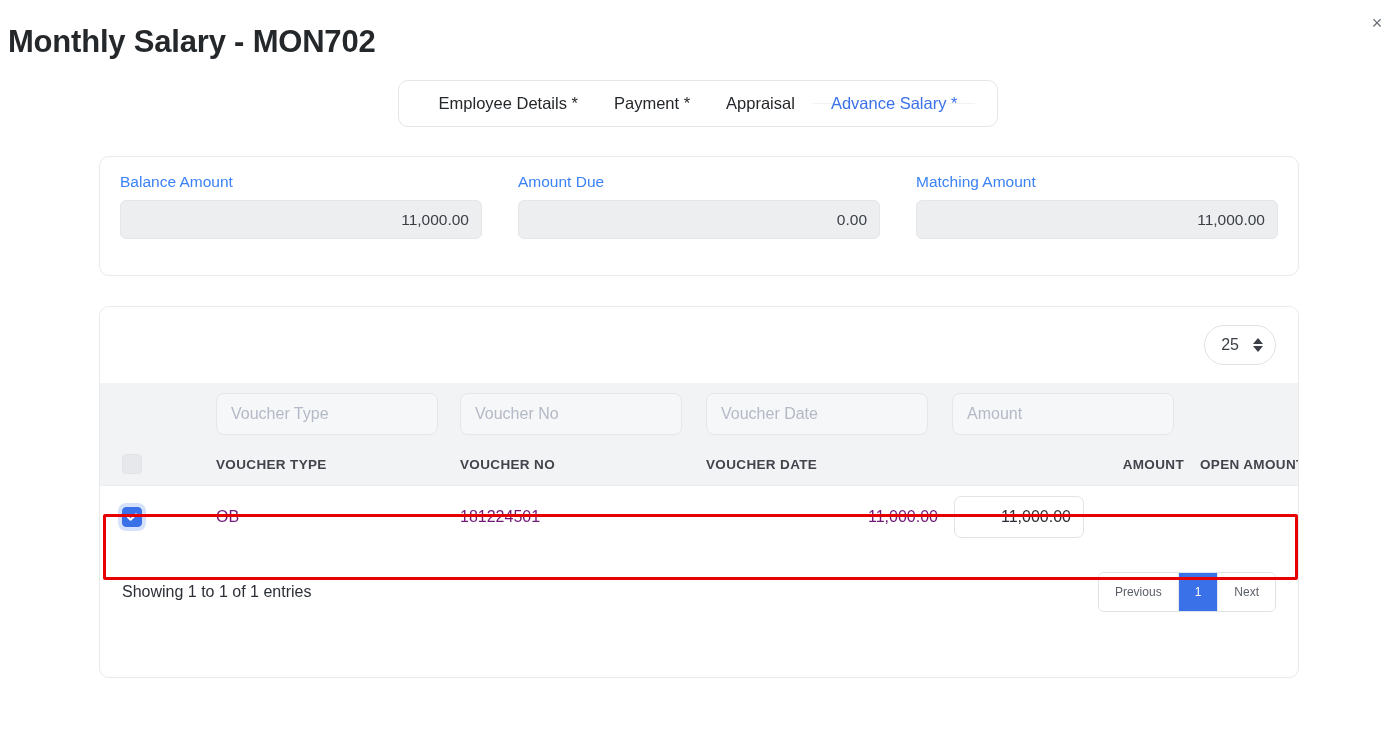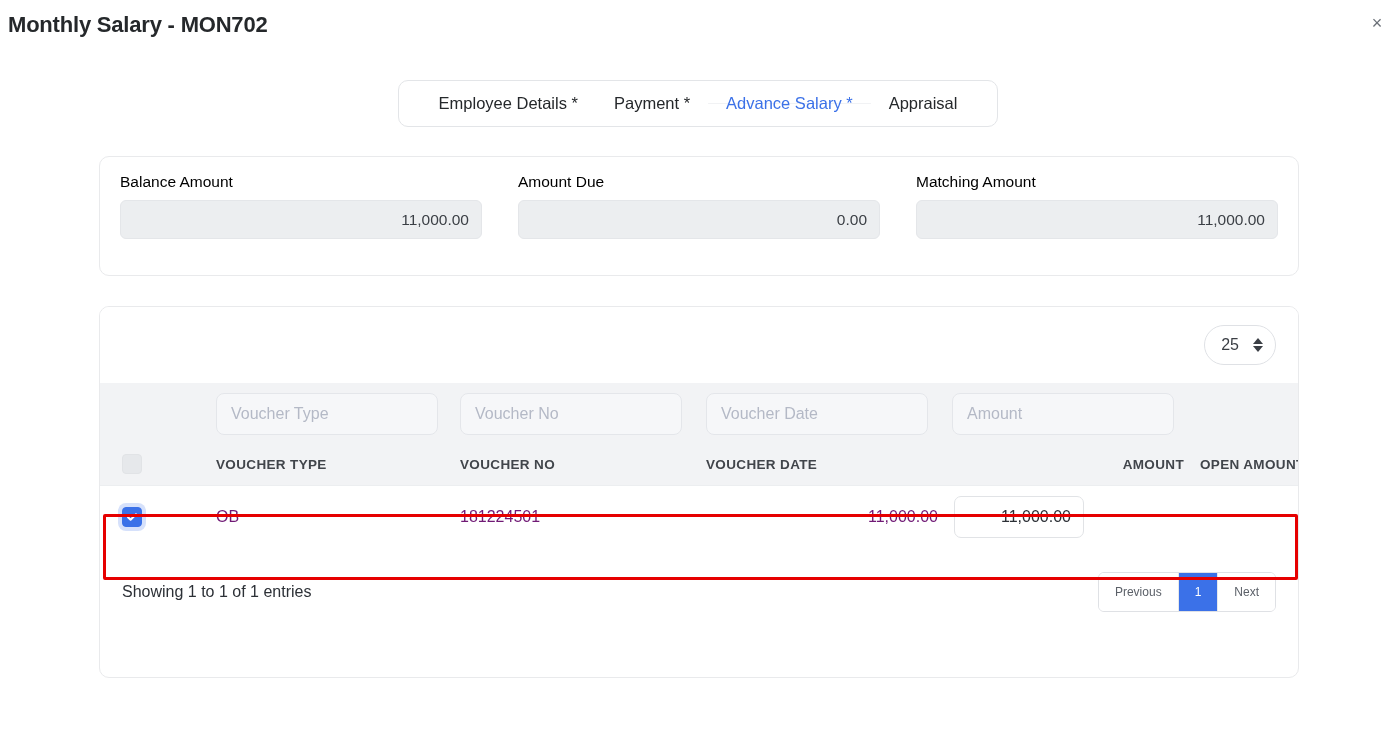--- a/index.html
+++ b/index.html
@@ -18,22 +18,22 @@
     position: relative;
     width: 1396px;
     height: 732px;
     background: #ffffff;
   }
 
   
   .page-title {
     position: absolute;
     left: 8px;
-    top: 12px;
-    font-size: 22px;
+    top: 24px;
+    font-size: 31px;
     font-weight: bold;
     letter-spacing: -0.2px;
     color: #25282b;
   }
 
   .close-btn {
     position: absolute;
     right: 6px;
     top: 10px;
     width: 26px;
@@ -101,21 +101,21 @@
     height: 120px;
   }
   .fields {
     display: flex;
     padding: 16px 20px 0 20px;
     gap: 36px;
   }
   .field { flex: 1 1 0; min-width: 0; }
   .field-label {
     font-size: 15.5px;
-    color: #000000;
+    color: #3b82f6;
     margin-bottom: 9px;
   }
   .field-input {
     width: 100%;
     height: 39px;
     background: #eceef0;
     border: 1px solid #e4e6e9;
     border-radius: 6px;
     text-align: right;
     padding: 0 12px;
@@ -319,22 +319,22 @@
 <div class="page">
 
   <div class="page-title">Monthly Salary - MON702</div>
 
   <button class="close-btn">×</button>
 
   <div class="tabs-wrap">
     <div class="tabs">
       <button class="tab">Employee Details *</button>
       <button class="tab">Payment *</button>
+      <button class="tab">Appraisal</button>
       <button class="tab active">Advance Salary *</button>
-      <button class="tab">Appraisal</button>
     </div>
   </div>
 
   <div class="card summary-card">
     <div class="fields">
       <div class="field">
         <div class="field-label">Balance Amount</div>
         <input class="field-input" type="text" readonly="" value="11,000.00" style="">
       </div>
       <div class="field">

